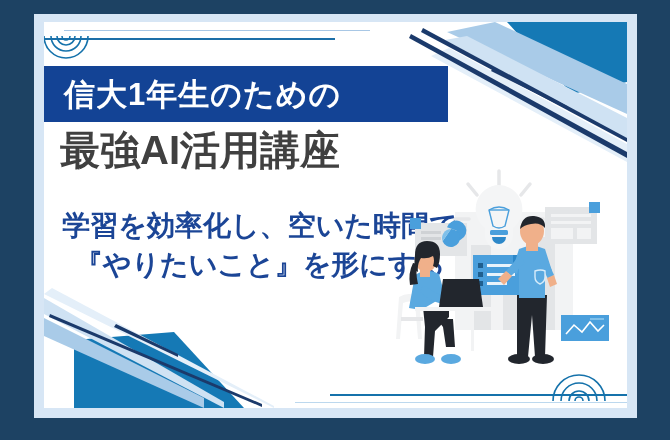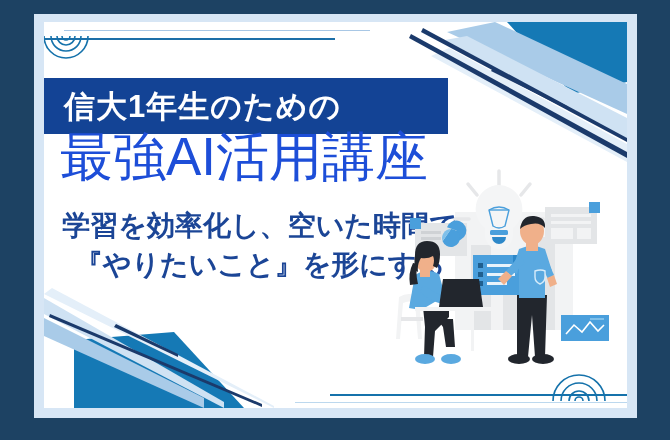--- a/index.html
+++ b/index.html
@@ -52,40 +52,40 @@
     position:absolute;left:251px;bottom:5px;width:332px;height:1px;background:#bcd8ee;
   }
 
   
   .diag-tr,.diag-bl{position:absolute;pointer-events:none;}
   .diag-tr{right:0;top:0;width:300px;height:150px;}
   .diag-bl{left:0;bottom:0;width:300px;height:120px;}
 
   
   .banner{
-    position:absolute;left:0px;top:56px;
+    position:absolute;left:0px;top:44px;
     width:404px;height:56px;
     background:#134395;
     display:flex;align-items:center;
   }
   .banner-text{
     color:#ffffff;
     font-size:31px;
     font-weight:bold;
     letter-spacing:1px;
     margin-left:20px;
     line-height:1;
     white-space:nowrap;
   }
 
   .title{
     position:absolute;left:16px;top:108px;
-    color:#1d4ed8;
-    font-size:53px;
-    font-weight:normal;
+    color:#404040;
+    font-size:40px;
+    font-weight:bold;
     letter-spacing:0px;
     line-height:1;
     white-space:nowrap;
   }
 
   .subtitle{
     position:absolute;left:16px;top:185px;
     width:400px;
     color:#1b4596;
     font-size:28px;

